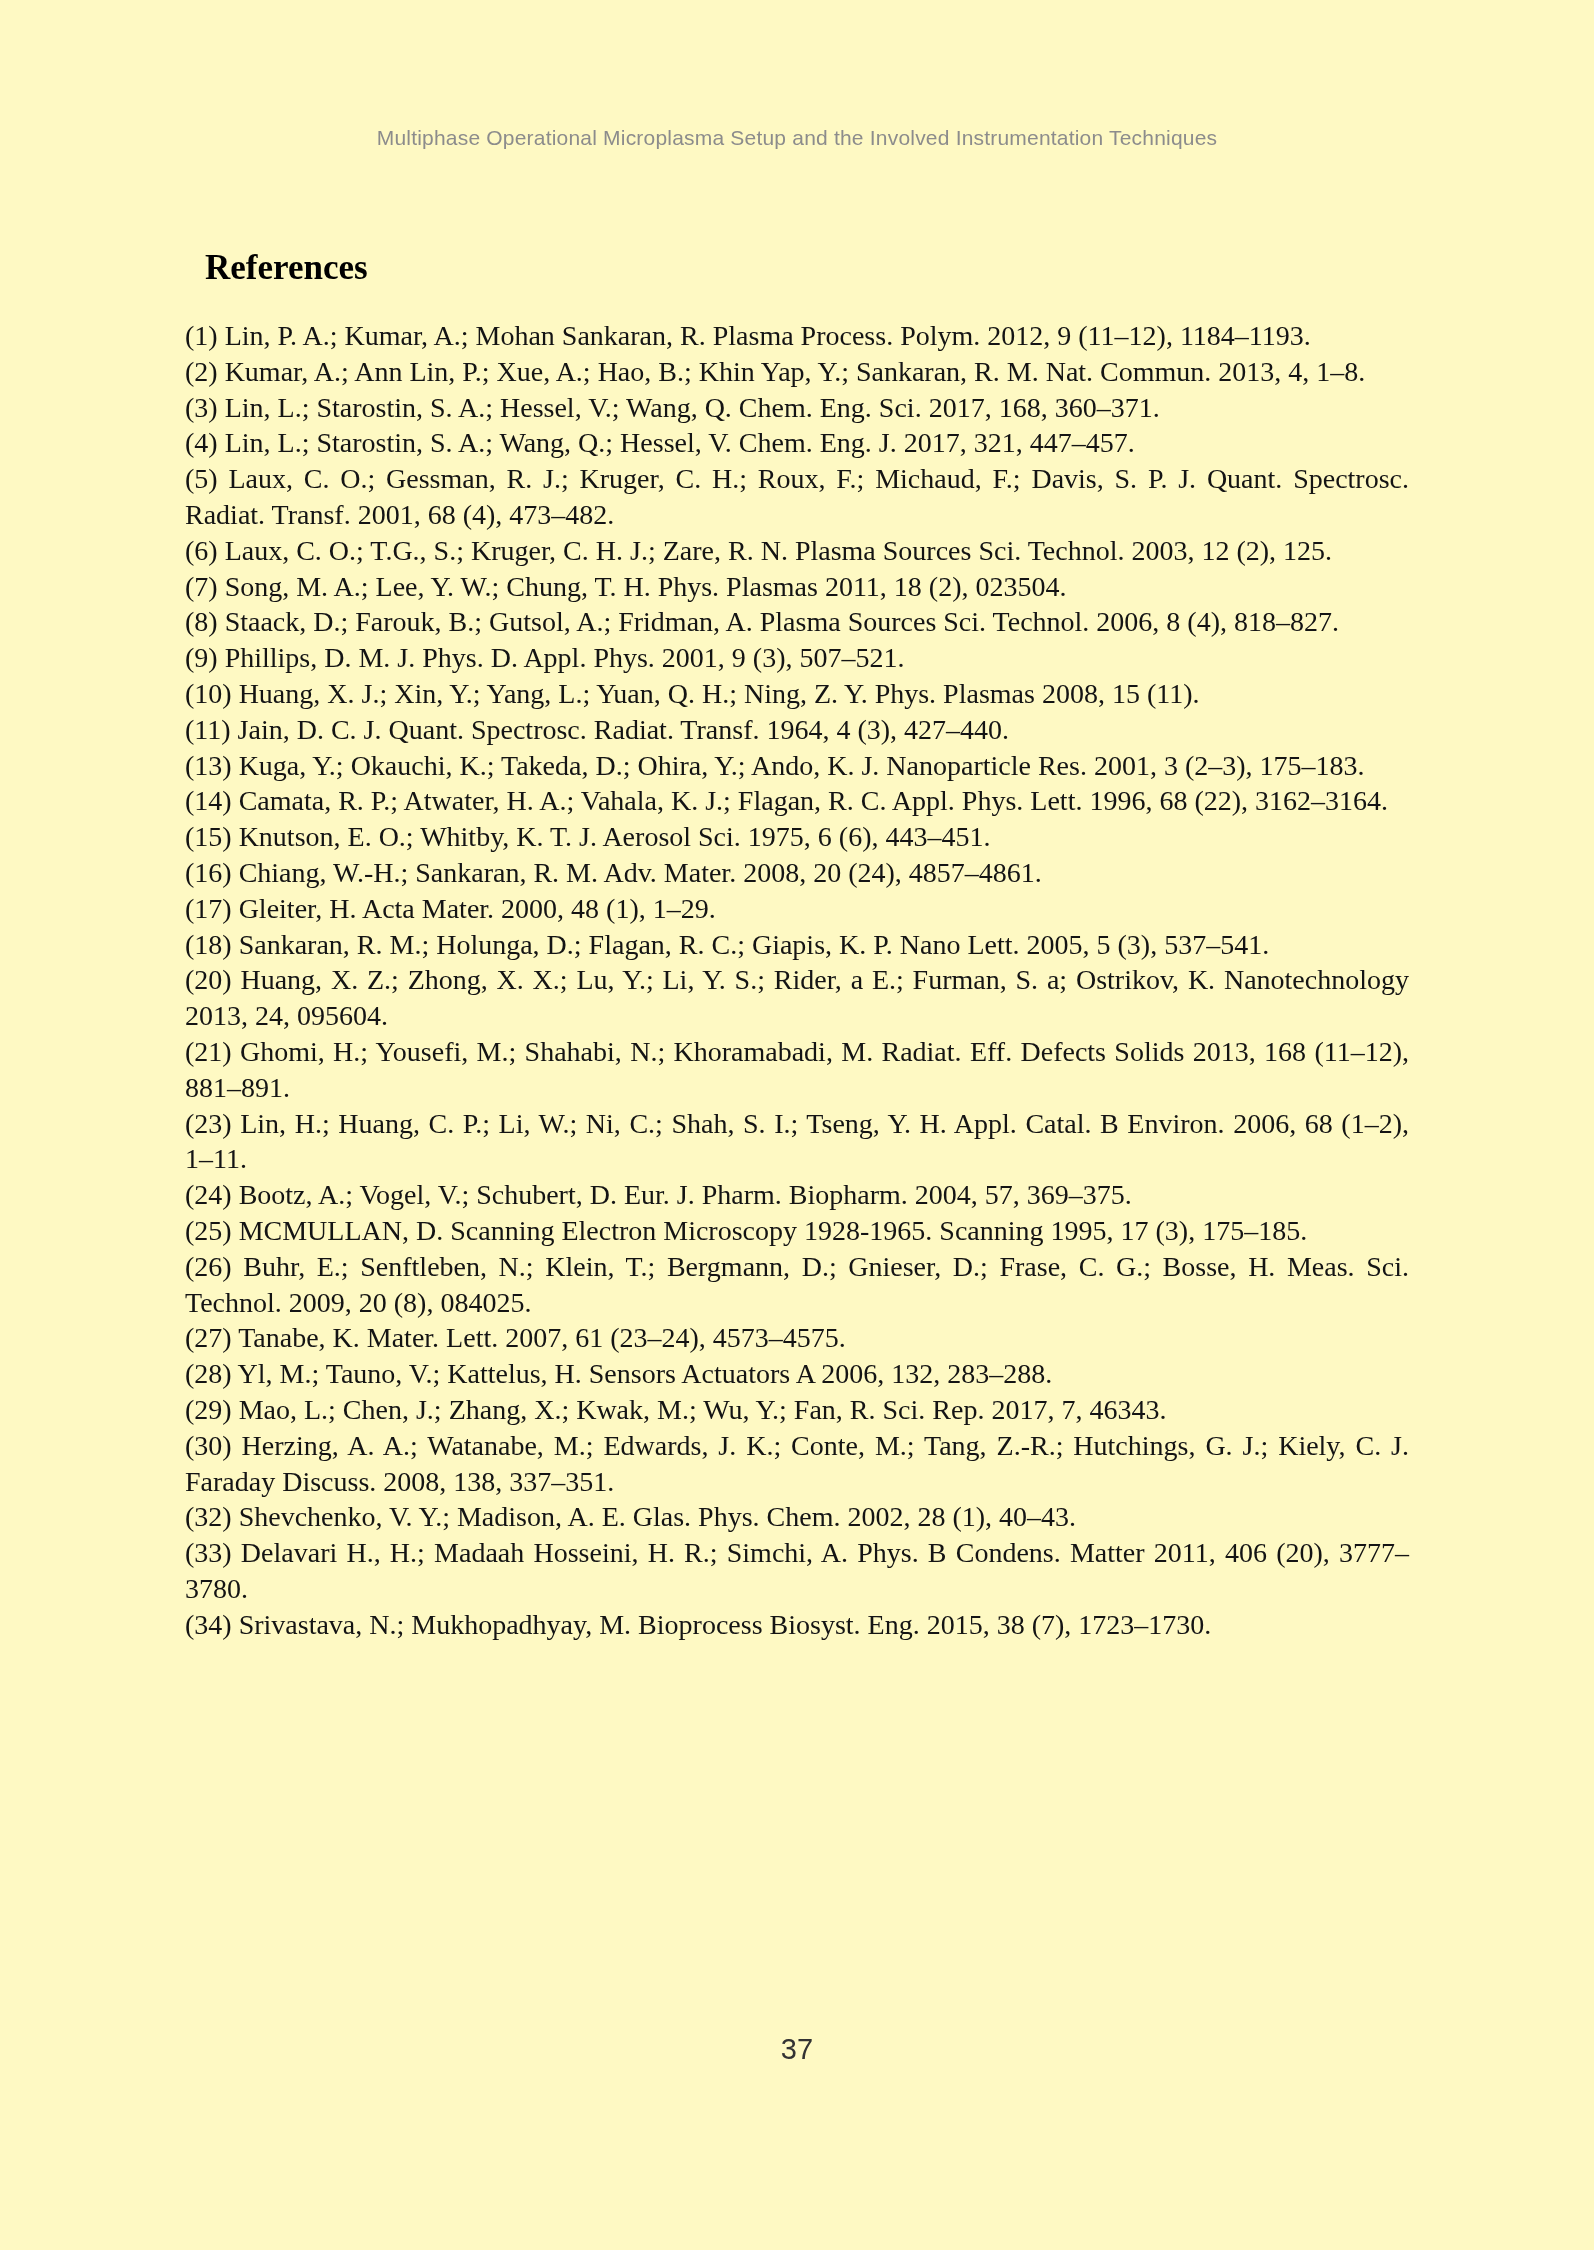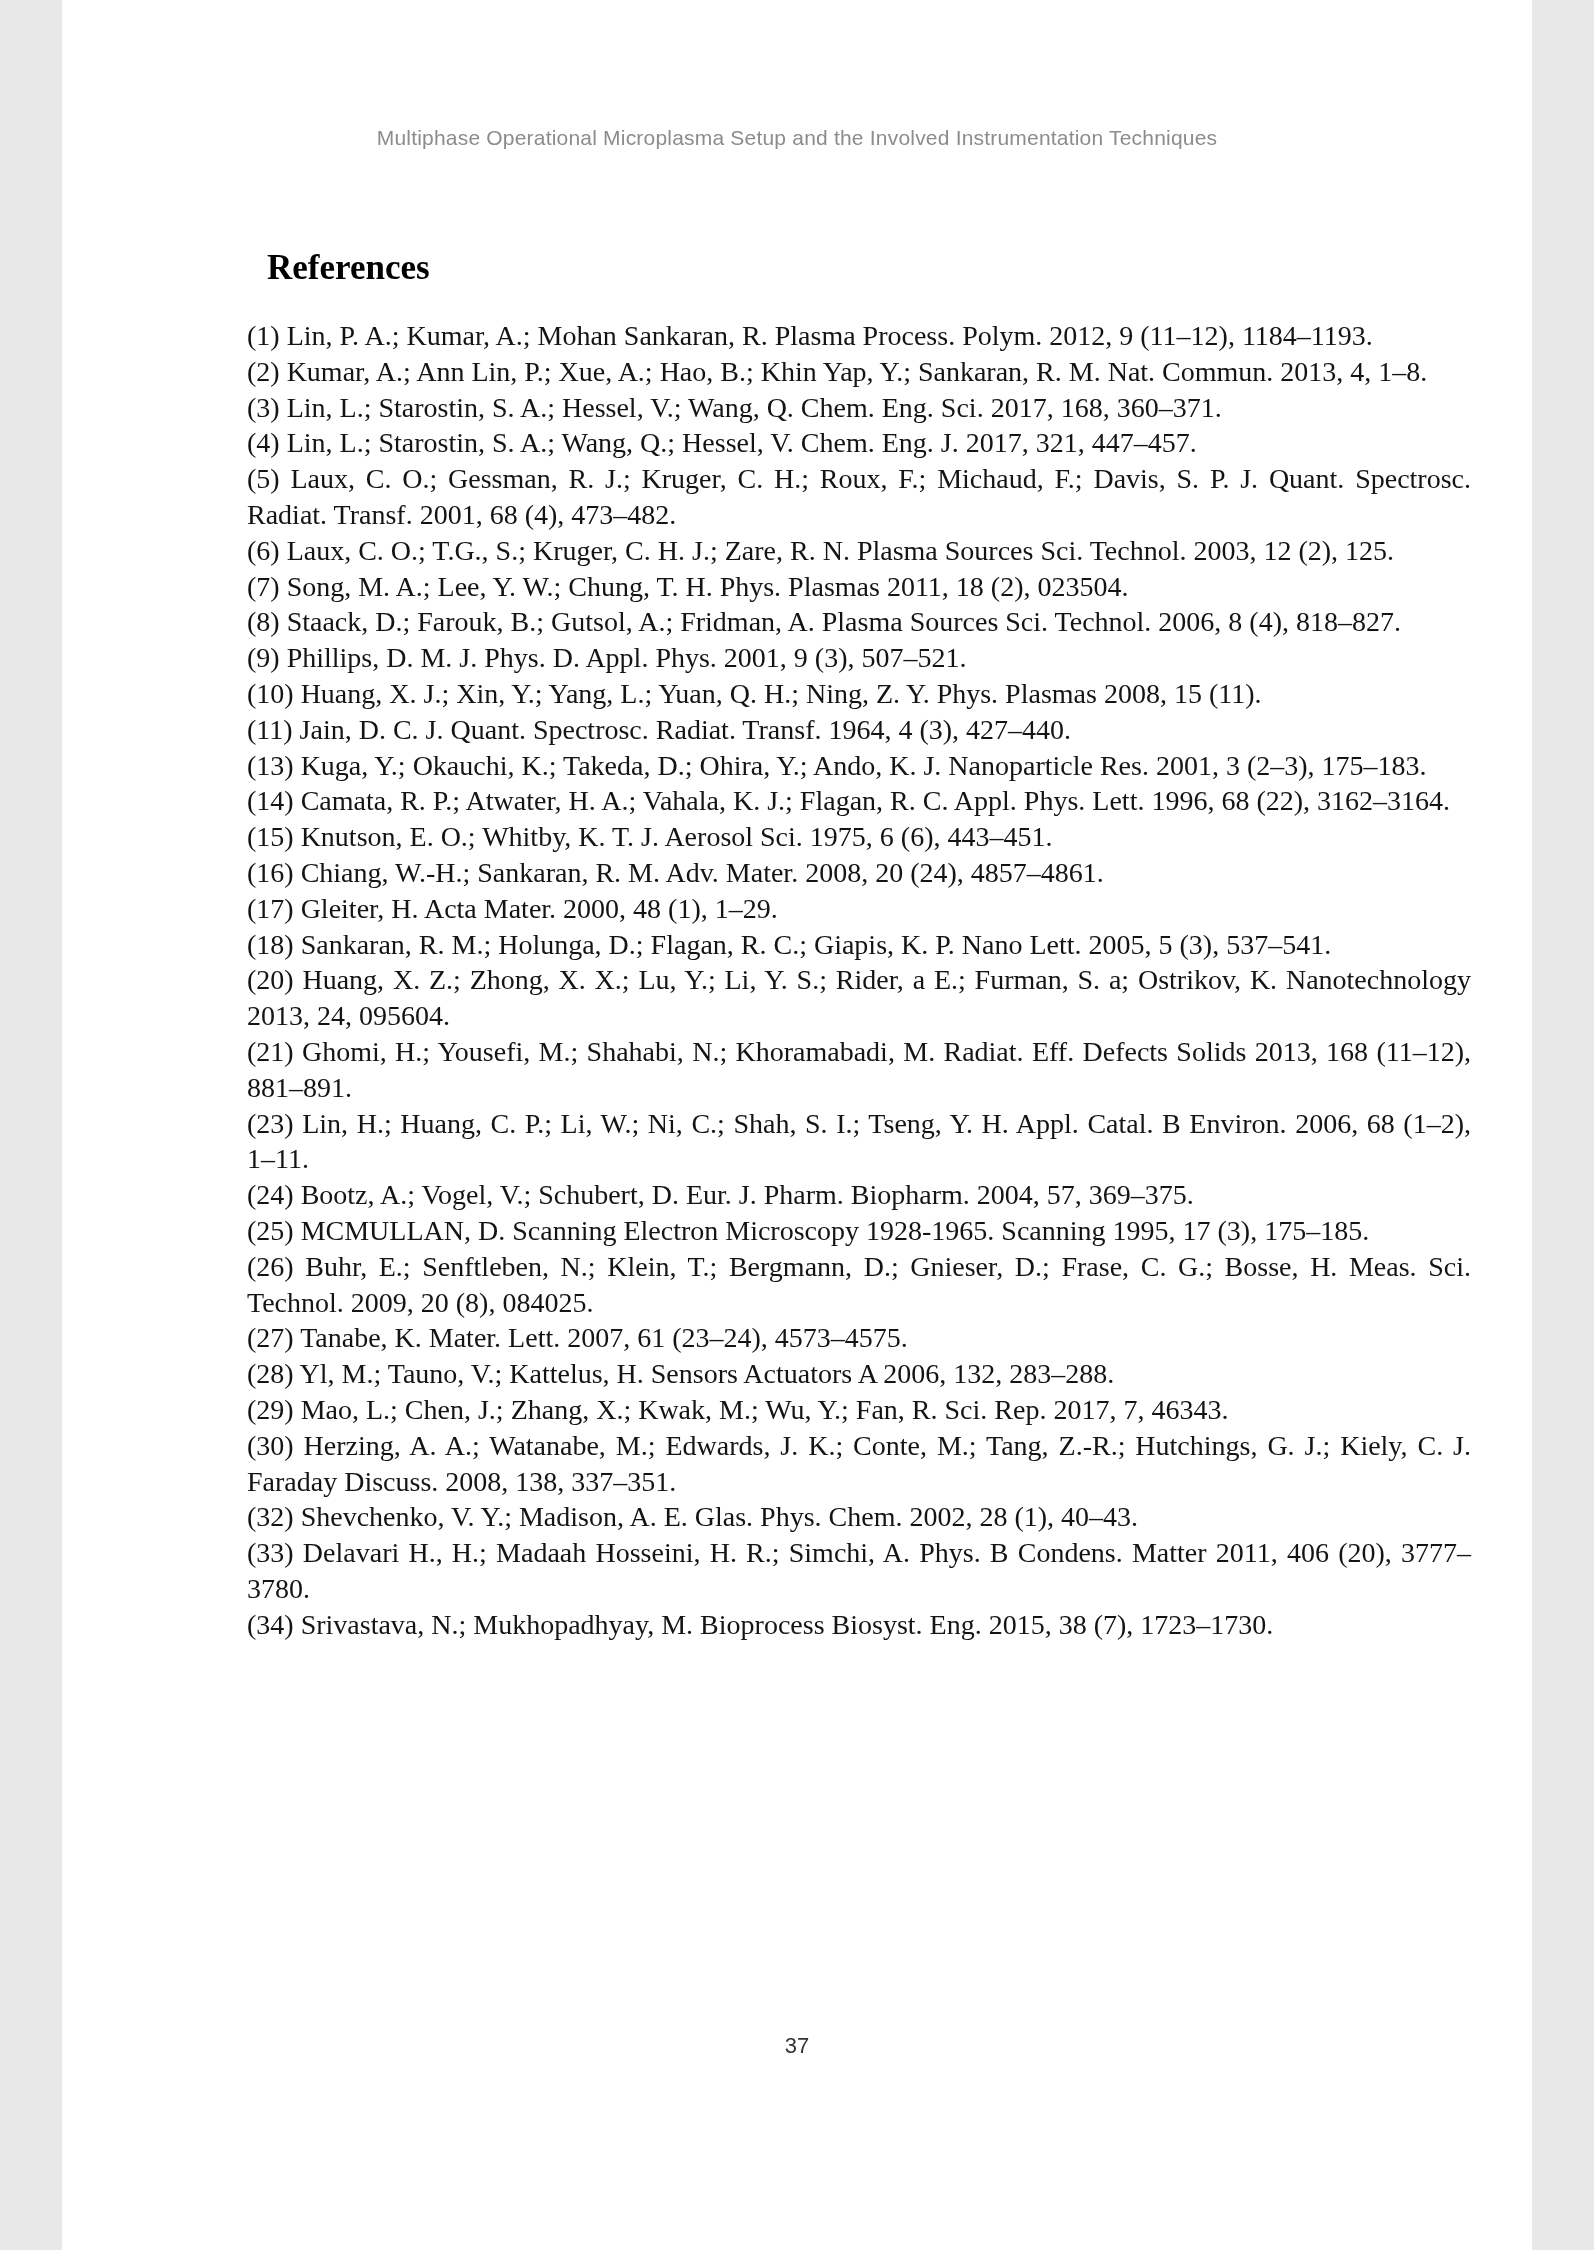--- a/index.html
+++ b/index.html
@@ -1,22 +1,22 @@
 <!DOCTYPE html>
 <html><head>
 <meta charset="utf-8">
 <style>
   * { margin: 0; padding: 0; box-sizing: border-box; }
   html, body { background: #e8e8e8; }
   .page {
     position: relative;
-    width: 1470px;
+    width: 1594px;
     height: 2250px;
     margin: 0 auto;
-    background: #ffffff;
+    background: #fef9c3;
     font-family: "Liberation Serif", serif;
     color: #141414;
     overflow: hidden;
   }
   .running-head {
     position: absolute;
     top: 126px;
     left: 0;
     width: 100%;
     text-align: center;
@@ -45,21 +45,21 @@
     text-align: justify;
     color: #141414;
   }
   .page-number {
     position: absolute;
     top: 2033px;
     left: 0;
     width: 100%;
     text-align: center;
     font-family: "Liberation Sans", sans-serif;
-    font-size: 22px;
+    font-size: 29px;
     color: #333333;
   }
 </style>
 </head>
 <body>
 
 <div class="page">
 
   <div class="running-head">Multiphase Operational Microplasma Setup and the Involved Instrumentation Techniques</div>
 

